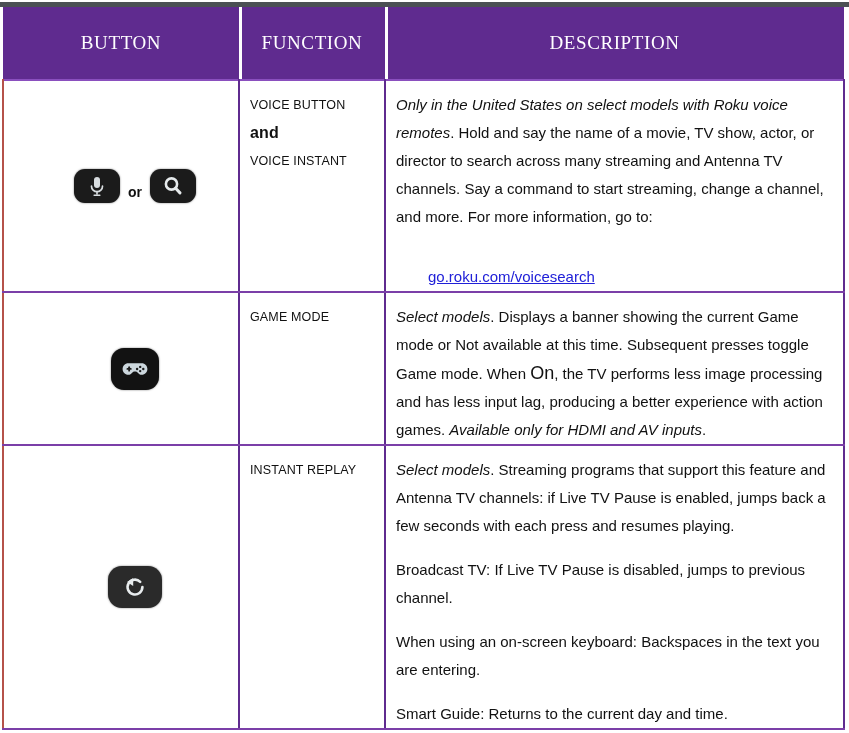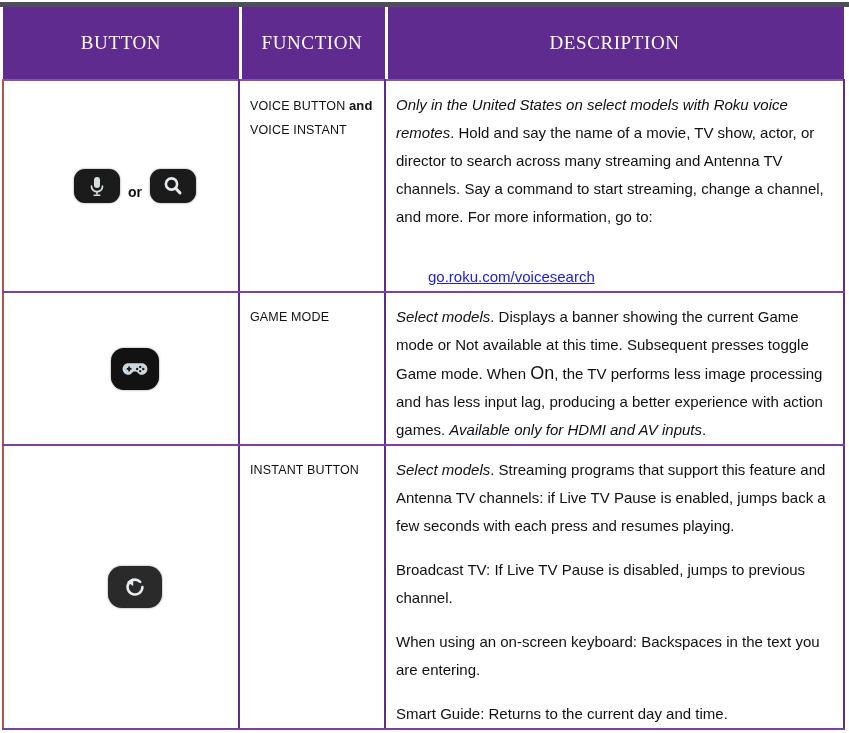--- a/index.html
+++ b/index.html
@@ -140,21 +140,21 @@
   }
 
   
   .fn-line {
     font-family: "Liberation Sans", sans-serif;
     font-size: 12.5px;
     color: #111111;
     line-height: 1.95;
     letter-spacing: 0.15px;
   }
-  .fn-line b { font-weight: bold; font-size: 13px; }
+  .fn-line b { font-weight: bold; font-size: 16px; }
 
   
   .desc p {
     margin: 0 0 16px 0;
     font-family: "Liberation Sans", sans-serif;
     font-size: 15px;
     line-height: 28px;
     color: #111111;
   }
   .desc p:last-child { margin-bottom: 0; }
@@ -264,21 +264,21 @@
               <span class="btn-key replay">
                 <svg width="26" height="24" viewBox="0 0 26 24" aria-hidden="true">
                   <path d="M20.4 12.1a7.4 7.4 0 1 1-2.2-5.3" fill="none" stroke="#e8ecee" stroke-width="2.6" stroke-linecap="round"></path>
                   <polygon points="11.2,3.0 11.2,11.0 5.0,7.0" fill="#e8ecee"></polygon>
                 </svg>
               </span>
             </div>
           </td>
 
           <td class="col-function">
-            <div class="fn-line">INSTANT BUTTON</div>
+            <div class="fn-line">INSTANT REPLAY</div>
           </td>
 
           <td class="col-desc desc">
             <p><i>Select models</i><span>. Streaming programs that support this feature and Antenna TV channels: if Live TV Pause is enabled, jumps back a few seconds with each press and resumes playing.</span></p>
             <p>Broadcast TV: If Live TV Pause is disabled, jumps to previous channel.</p>
             <p>When using an on-screen keyboard: Backspaces in the text you are entering.</p>
             <p>Smart Guide: Returns to the current day and time.</p>
           </td>
         </tr>
 

